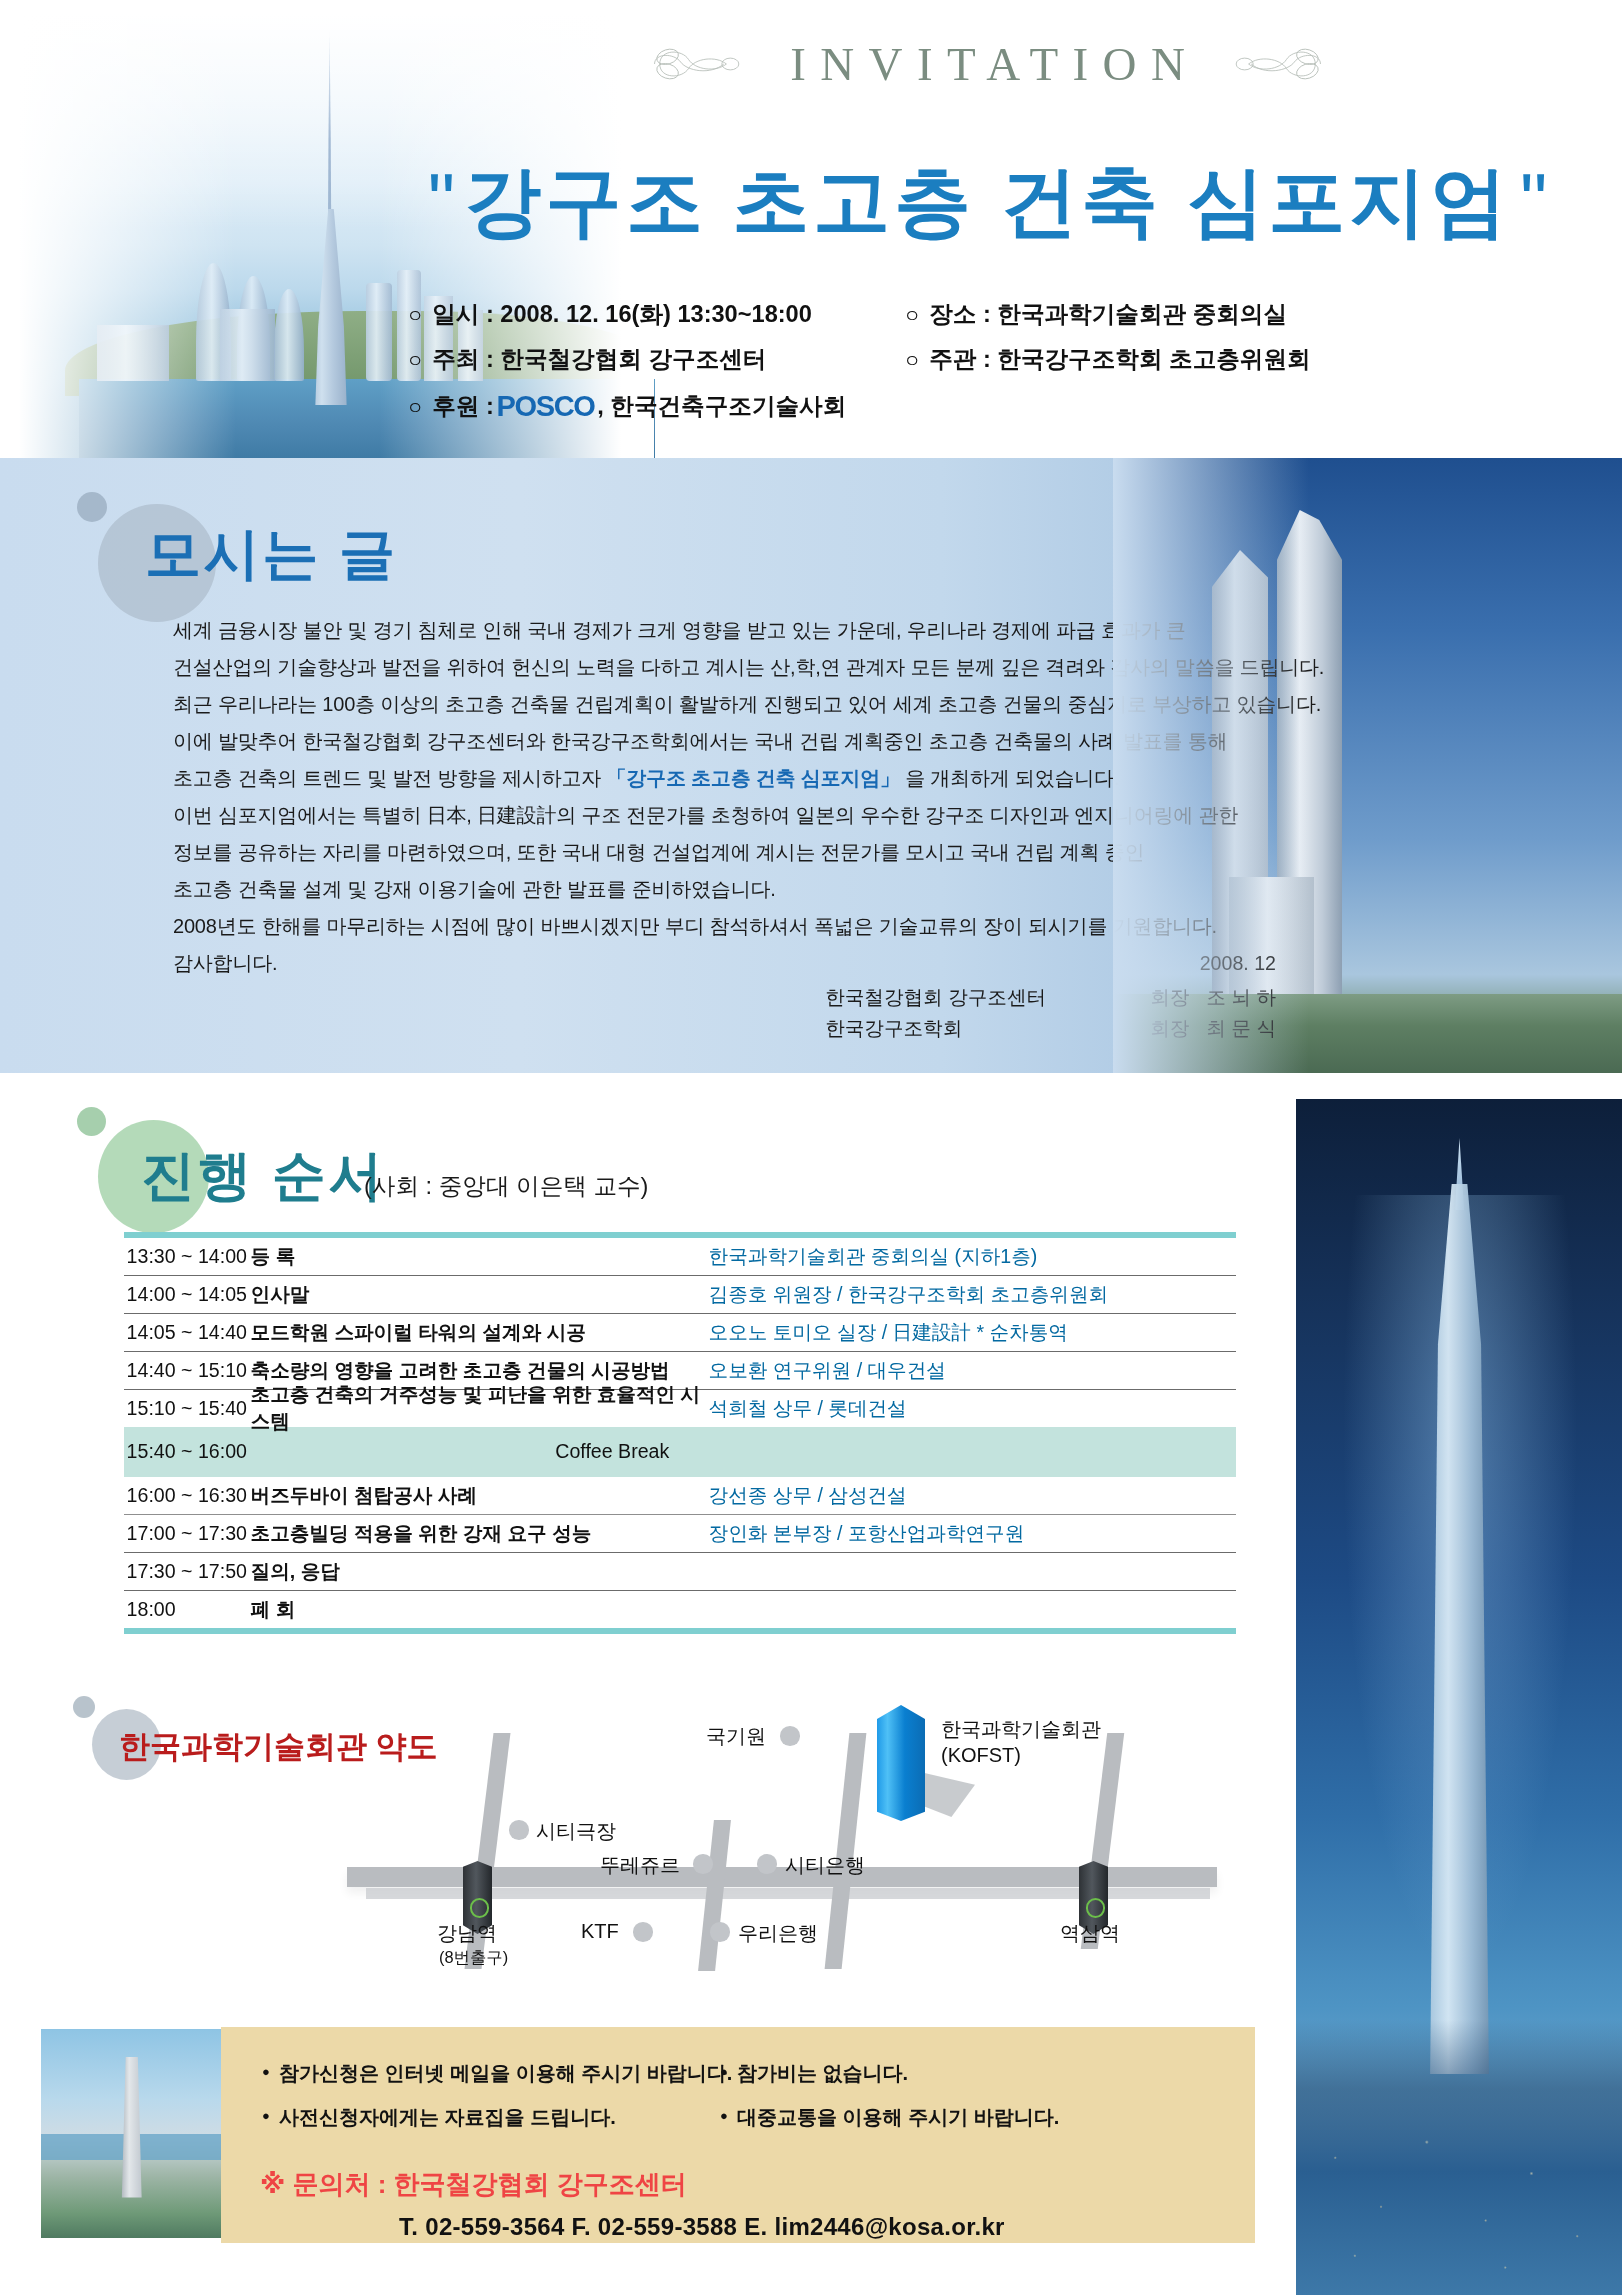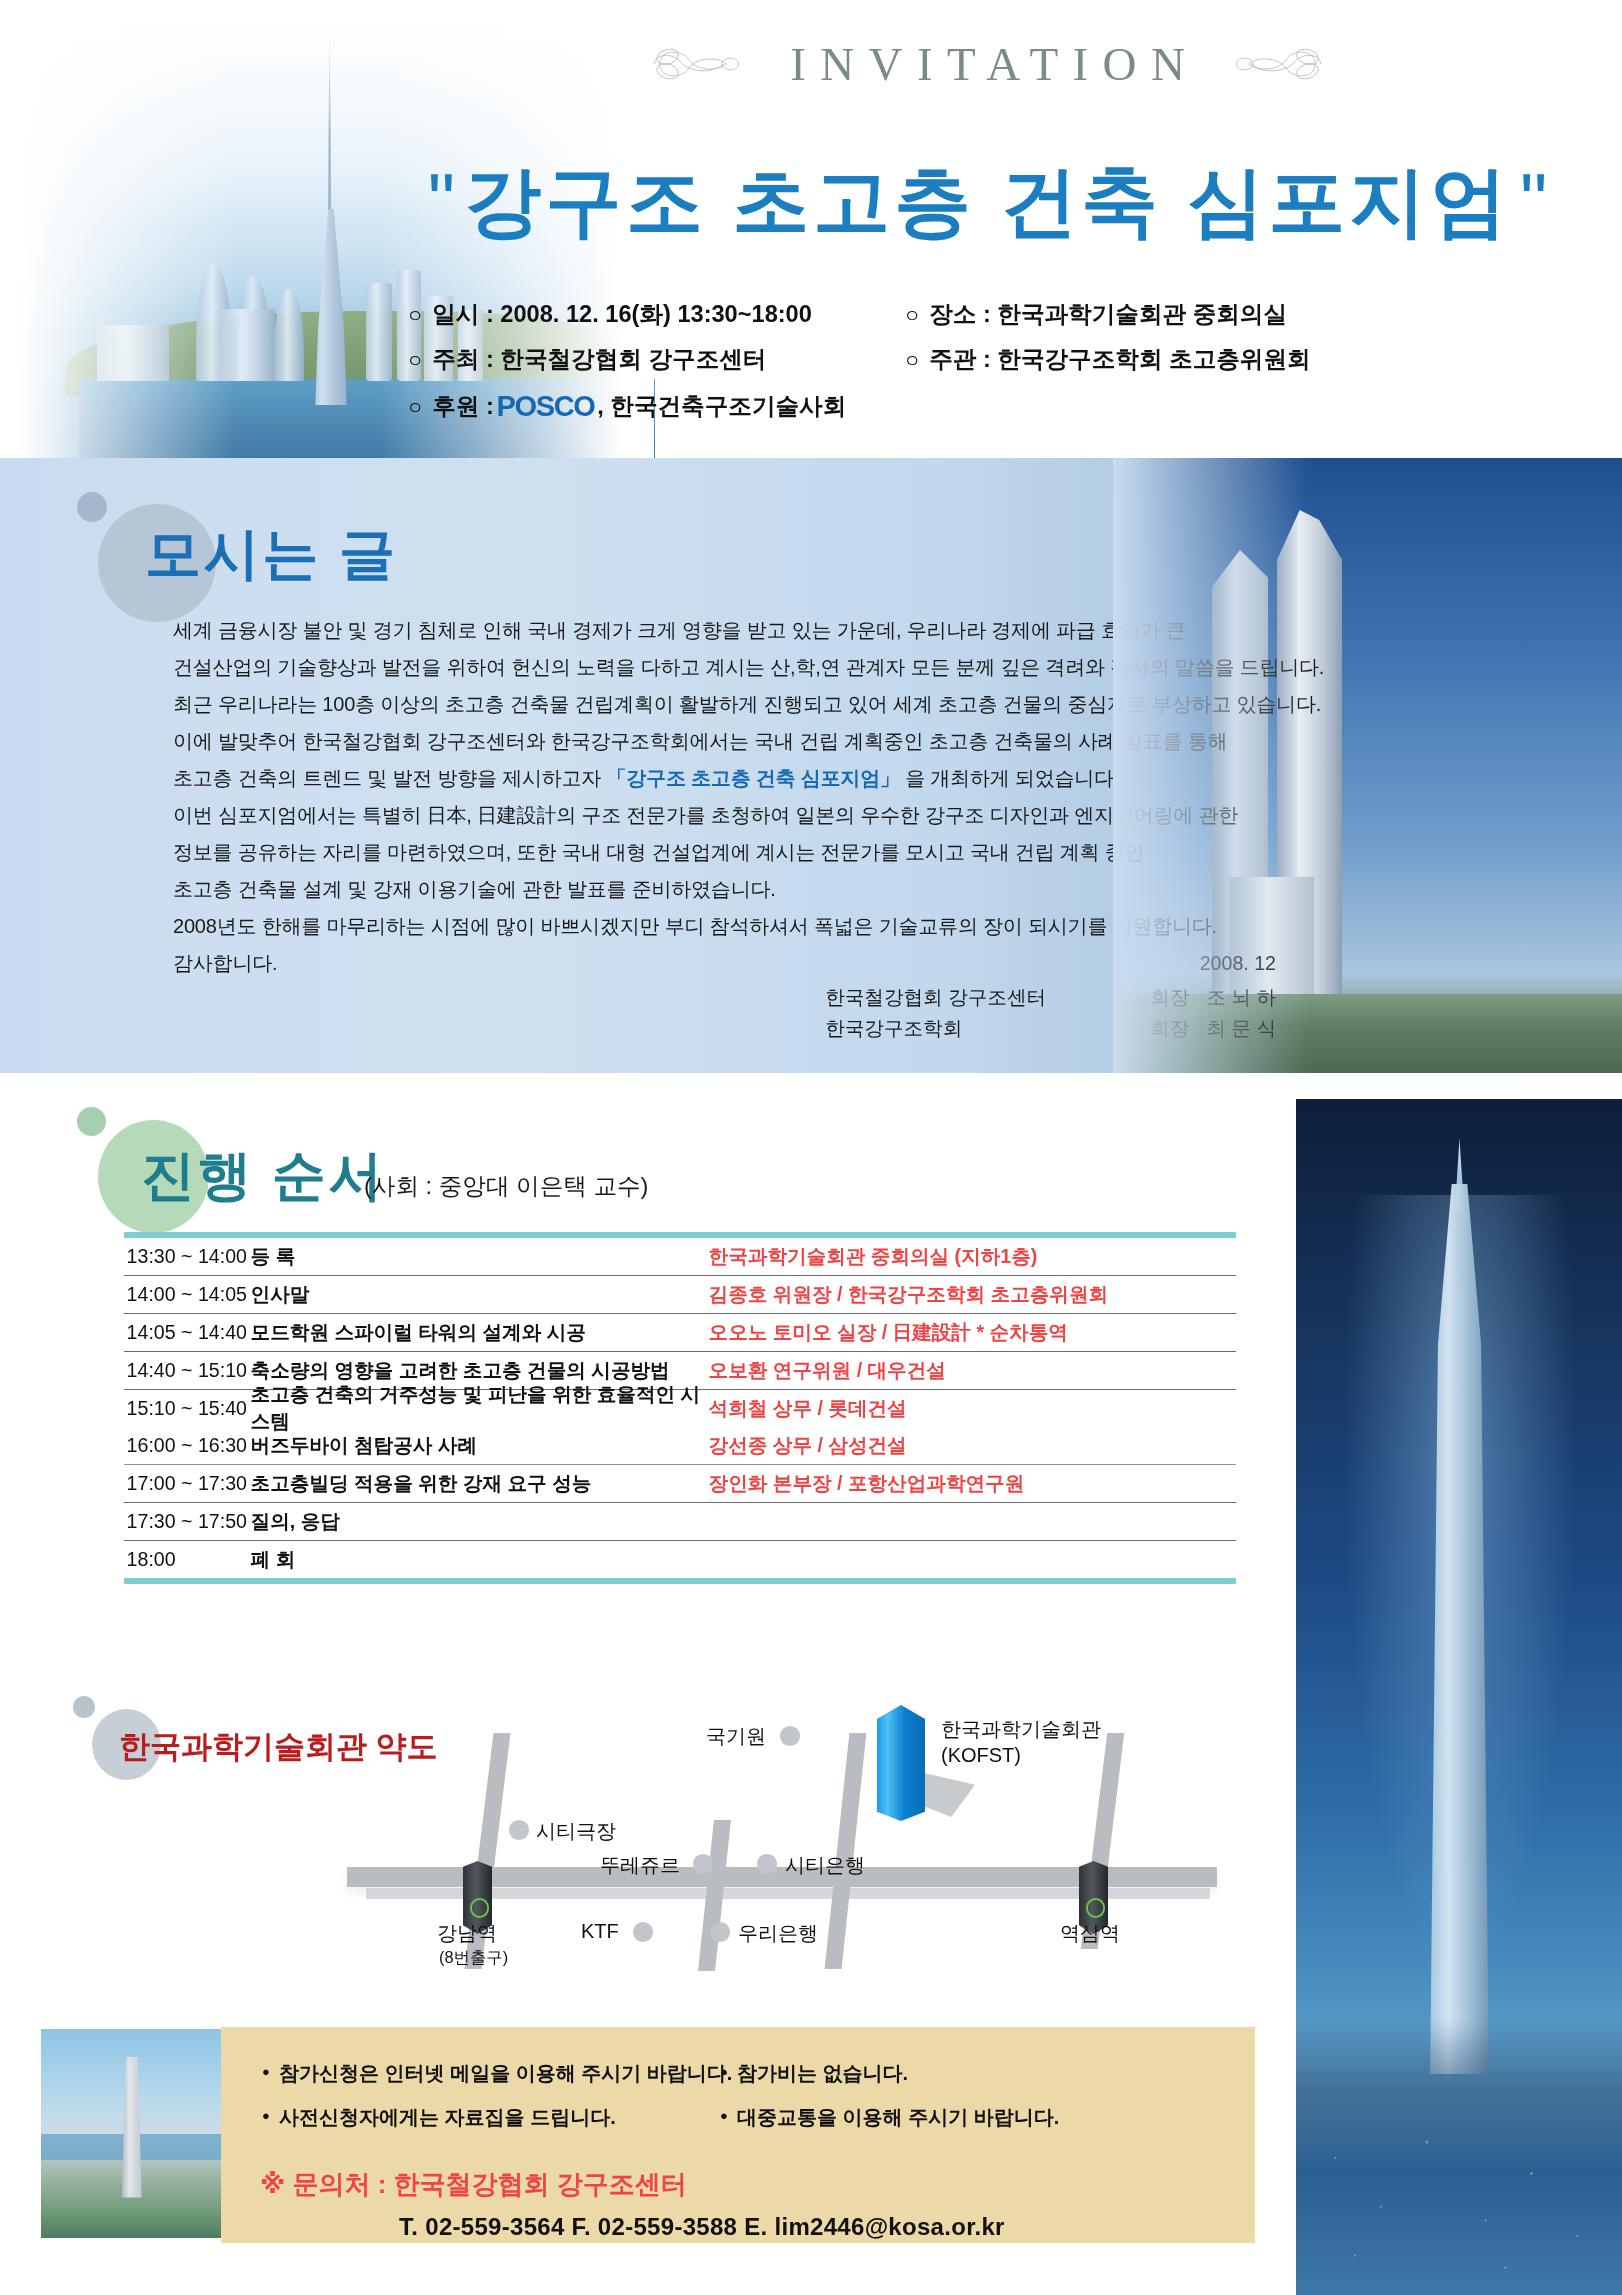--- a/index.html
+++ b/index.html
@@ -105,21 +105,21 @@
   .prog-title{position:absolute;left:141px;top:1140px;font-size:54px;font-weight:700;color:#1f7d8e;letter-spacing:2.6px;}
   .prog-sub{position:absolute;left:364px;top:1170px;font-size:23.6px;color:#1a1a1a;}
 
   .sched{position:absolute;left:124px;top:1232px;width:1112px;border-collapse:collapse;}
   .sched .hr-top{height:5.9px;background:#7fcfd0;}
   .sched-row{display:flex;align-items:center;height:37px;border-bottom:1.3px solid #6b6b6b;}
   .sched-row.thin{border-bottom:1.3px solid #8f8f8f;}
   .sched-row.last{border-bottom:none;}
   .c-time{width:124px;font-size:19.6px;color:#111;padding-left:2.6px;}
   .c-topic{width:458px;font-size:19.6px;color:#111;font-weight:700;}
-  .c-speaker{flex:1;font-size:19.6px;color:#ef4444;font-weight:bold;}
+  .c-speaker{flex:1;font-size:19.6px;color:#0369a1;}
   .break-row{display:flex;align-items:center;height:50px;background:#c3e3dd;border-bottom:none;}
   .break-row .c-time{font-size:19.6px;}
   .break-label{flex:1;text-align:center;font-size:19.6px;color:#111;padding-right:262px;}
   .hr-bot{height:5.9px;background:#7fcfd0;margin-top:0;}
 
   
   .mapwrap{position:absolute;left:0;top:1675px;width:1296px;height:340px;background:#fff;}
   .map-badge{position:absolute;left:92px;top:1709px;width:69px;height:71px;border-radius:50%;background:#bcc6cf;opacity:.85;}
   .map-dot{position:absolute;left:73px;top:1696px;width:22px;height:22px;border-radius:50%;background:#b0bcc7;opacity:.9;}
   .map-title{position:absolute;left:119px;top:1726px;font-size:31px;font-weight:700;color:#b91c1c;}
@@ -338,20 +338,24 @@
       <div class="c-time">14:40 ~ 15:10</div>
       <div class="c-topic">축소량의 영향을 고려한 초고층 건물의 시공방법</div>
       <div class="c-speaker">오보환 연구위원 / 대우건설</div>
     </div>
     <div class="sched-row" style="border-bottom:none;">
       <div class="c-time">15:10 ~ 15:40</div>
       <div class="c-topic">초고층 건축의 거주성능 및 피난을 위한 효율적인 시스템</div>
       <div class="c-speaker">석희철 상무 / 롯데건설</div>
     </div>
 
+    <div class="break-row">
+      <div class="c-time">15:40 ~ 16:00</div>
+      <div class="break-label">Coffee Break</div>
+    </div>
 
     <div class="sched-row thin">
       <div class="c-time">16:00 ~ 16:30</div>
       <div class="c-topic">버즈두바이 첨탑공사 사례</div>
       <div class="c-speaker">강선종 상무 / 삼성건설</div>
     </div>
     <div class="sched-row">
       <div class="c-time">17:00 ~ 17:30</div>
       <div class="c-topic">초고층빌딩 적용을 위한 강재 요구 성능</div>
       <div class="c-speaker">장인화 본부장 / 포항산업과학연구원</div>

